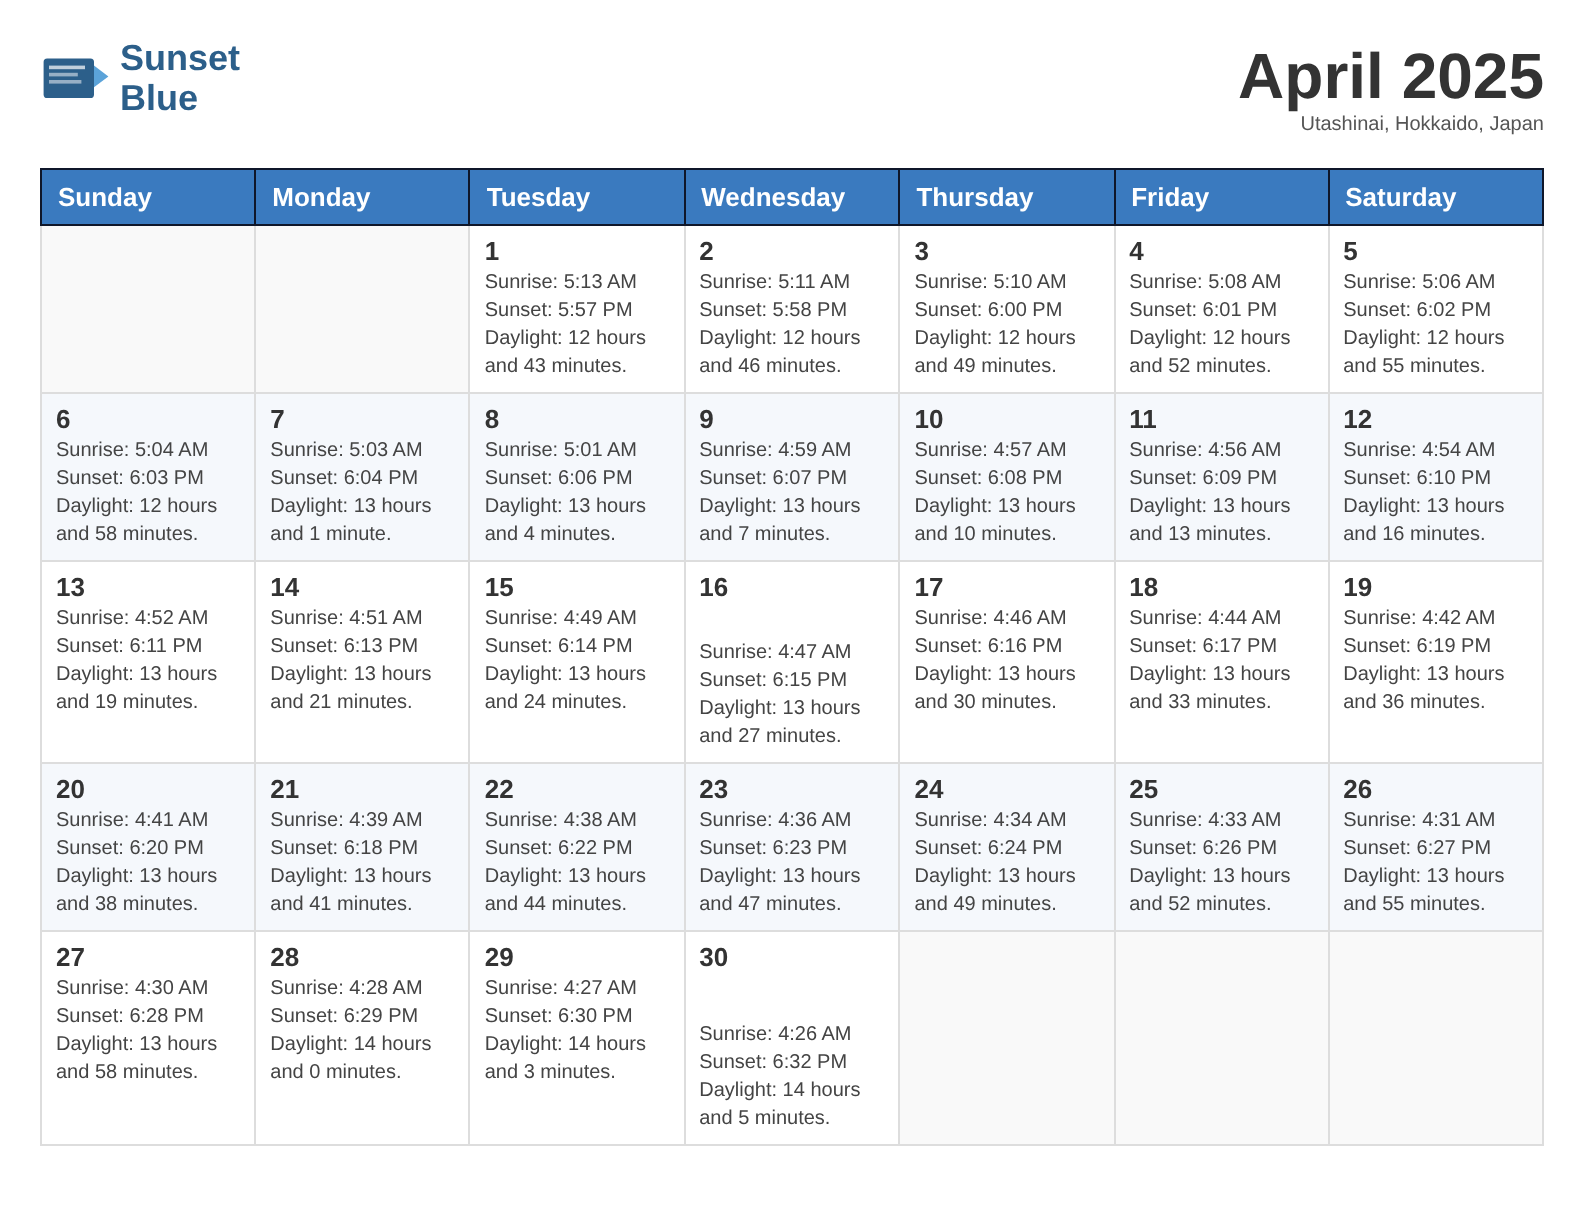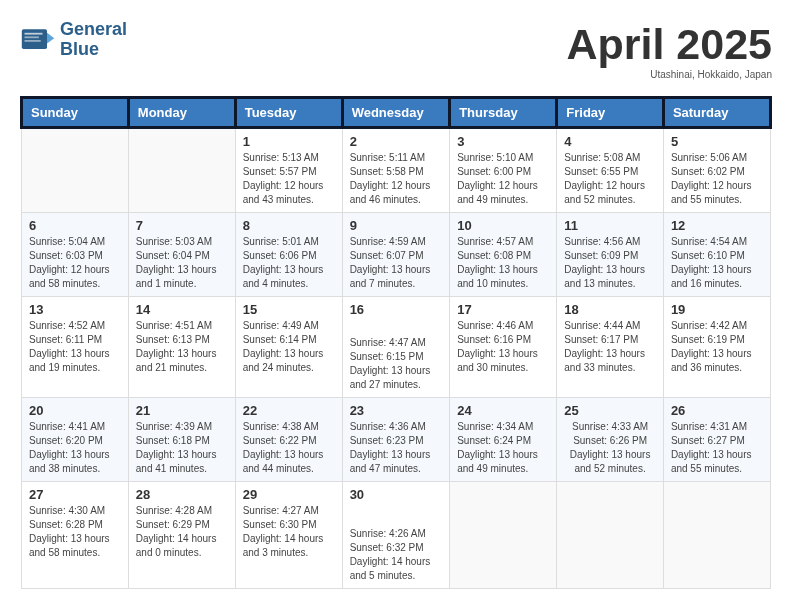--- a/index.html
+++ b/index.html
@@ -28,40 +28,40 @@
     }
     .logo-icon {
       width: 36px;
       height: 36px;
       margin-right: 4px;
     }
     .title-block {
       text-align: right;
     }
     .month-year {
-      font-size: 43px;
+      font-size: 32px;
       font-weight: bold;
       color: #333;
     }
     .location {
       font-size: 10px;
       color: #555;
     }
     .calendar {
       width: 100%;
       border-collapse: collapse;
       border: 1px solid #ccc;
     }
     .calendar th {
       background-color: #3a7abf;
       color: #fff;
       text-align: left;
       padding: 6px 8px;
       font-size: 13px;
-      border: 3px solid #0f172a;
+      border: 1px solid #0f172a;
     }
     .calendar td {
       vertical-align: top;
       padding: 5px 7px;
       border: 1px solid #ddd;
       width: 108px;
       min-height: 80px;
       font-size: 11px;
       color: #333;
       background: #fff;
@@ -90,21 +90,21 @@
 <div class="header">
   <div class="logo">
     <svg class="logo-icon" viewBox="0 0 40 40">
       <rect x="2" y="8" width="28" height="22" rx="2" fill="#2c5f8a"></rect>
       <polygon points="30,12 38,18 30,24" fill="#5ba3d9"></polygon>
       <rect x="5" y="12" width="20" height="2" fill="#fff" opacity="0.7"></rect>
       <rect x="5" y="16" width="16" height="2" fill="#fff" opacity="0.5"></rect>
       <rect x="5" y="20" width="18" height="2" fill="#fff" opacity="0.5"></rect>
     </svg>
     <div class="logo-text">
-      <div>General</div>
+      <div>Sunset</div>
       <div>Blue</div>
     </div>
   </div>
   <div class="title-block">
     <div class="month-year">April 2025</div>
     <div class="location">Utashinai, Hokkaido, Japan</div>
   </div>
 </div>
 
 <table class="calendar">
@@ -140,21 +140,21 @@
         <td>
           <div class="day-num">3</div>
           <div class="day-info" style="white-space: pre-line;">Sunrise: 5:10 AM
 Sunset: 6:00 PM
 Daylight: 12 hours
 and 49 minutes.</div>
         </td>
         <td>
           <div class="day-num">4</div>
           <div class="day-info" style="white-space: pre-line;">Sunrise: 5:08 AM
-Sunset: 6:55 PM
+Sunset: 6:01 PM
 Daylight: 12 hours
 and 52 minutes.</div>
         </td>
         <td>
           <div class="day-num">5</div>
           <div class="day-info" style="white-space: pre-line;">Sunrise: 5:06 AM
 Sunset: 6:02 PM
 Daylight: 12 hours
 and 55 minutes.</div>
         </td>
@@ -292,21 +292,21 @@
         </td>
         <td>
           <div class="day-num">24</div>
           <div class="day-info" style="white-space: pre-line;">Sunrise: 4:34 AM
 Sunset: 6:24 PM
 Daylight: 13 hours
 and 49 minutes.</div>
         </td>
         <td>
           <div class="day-num">25</div>
-          <div class="day-info" style="white-space: pre-line; text-align: center;">Sunrise: 4:33 AM
+          <div class="day-info" style="white-space: pre-line;">Sunrise: 4:33 AM
 Sunset: 6:26 PM
 Daylight: 13 hours
 and 52 minutes.</div>
         </td>
         <td>
           <div class="day-num">26</div>
           <div class="day-info" style="white-space: pre-line;">Sunrise: 4:31 AM
 Sunset: 6:27 PM
 Daylight: 13 hours
 and 55 minutes.</div>

